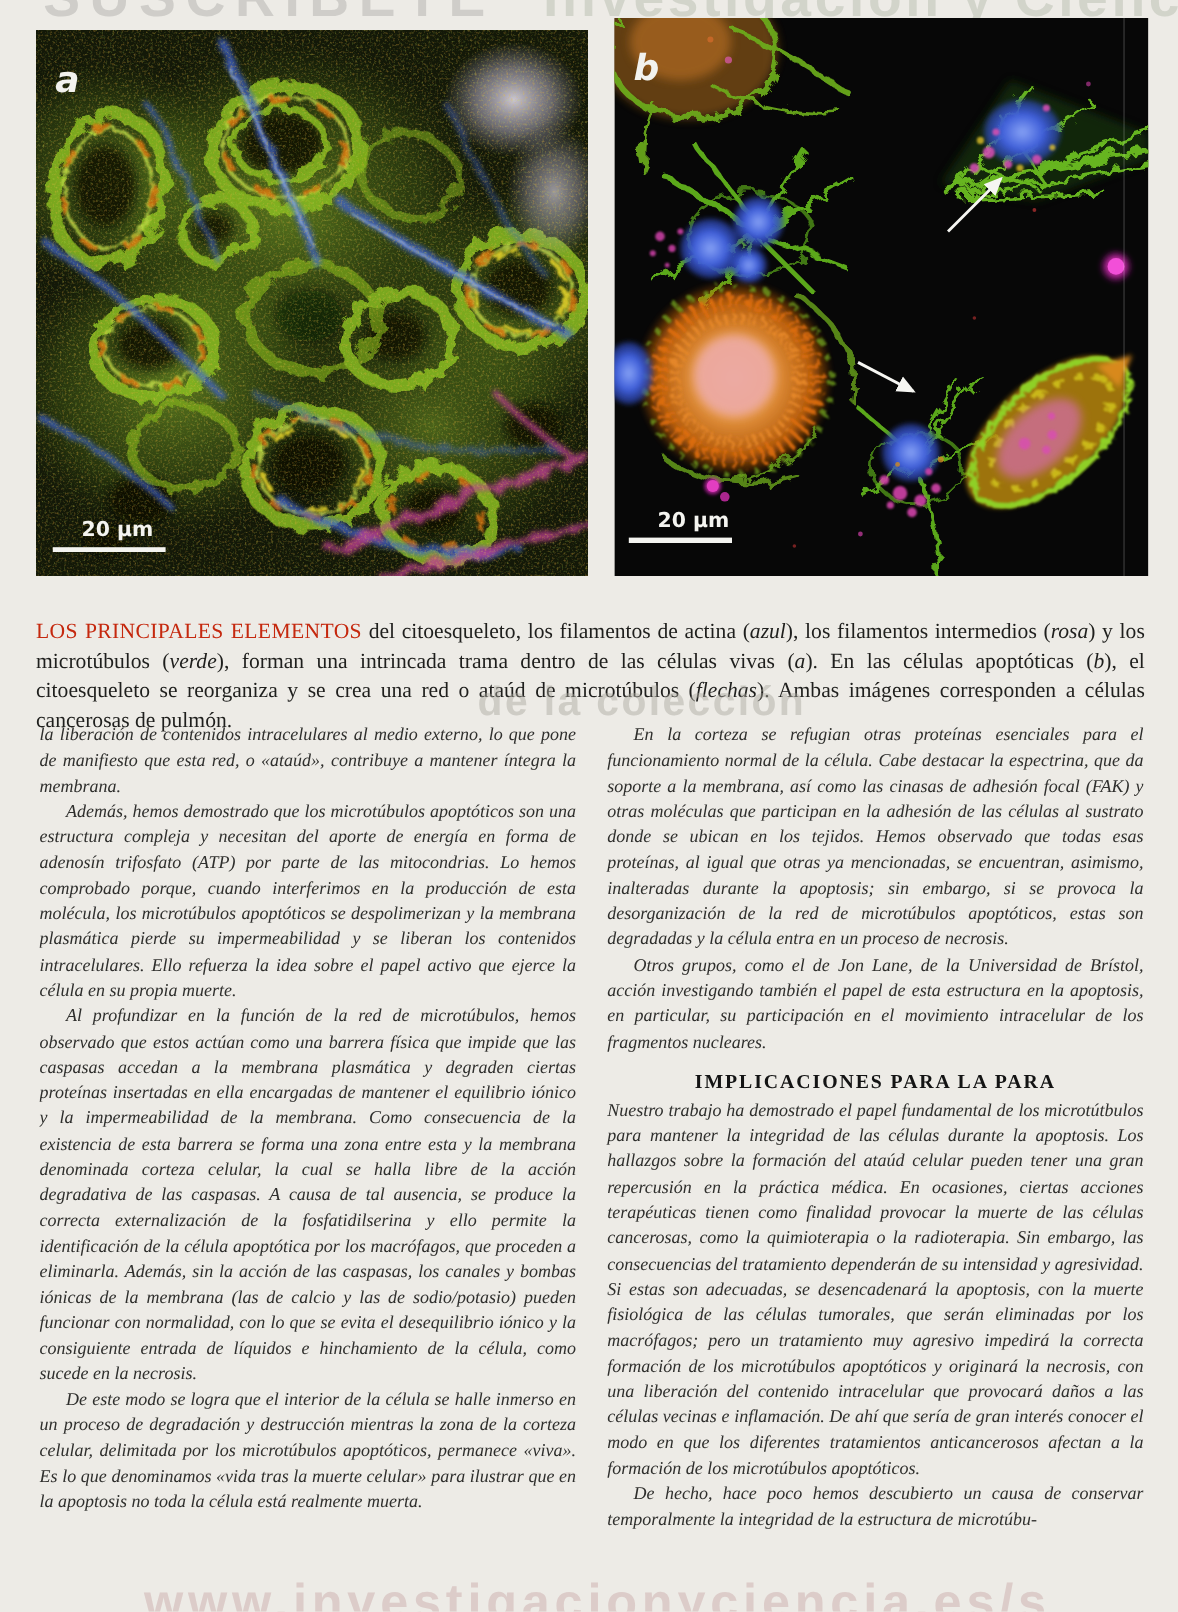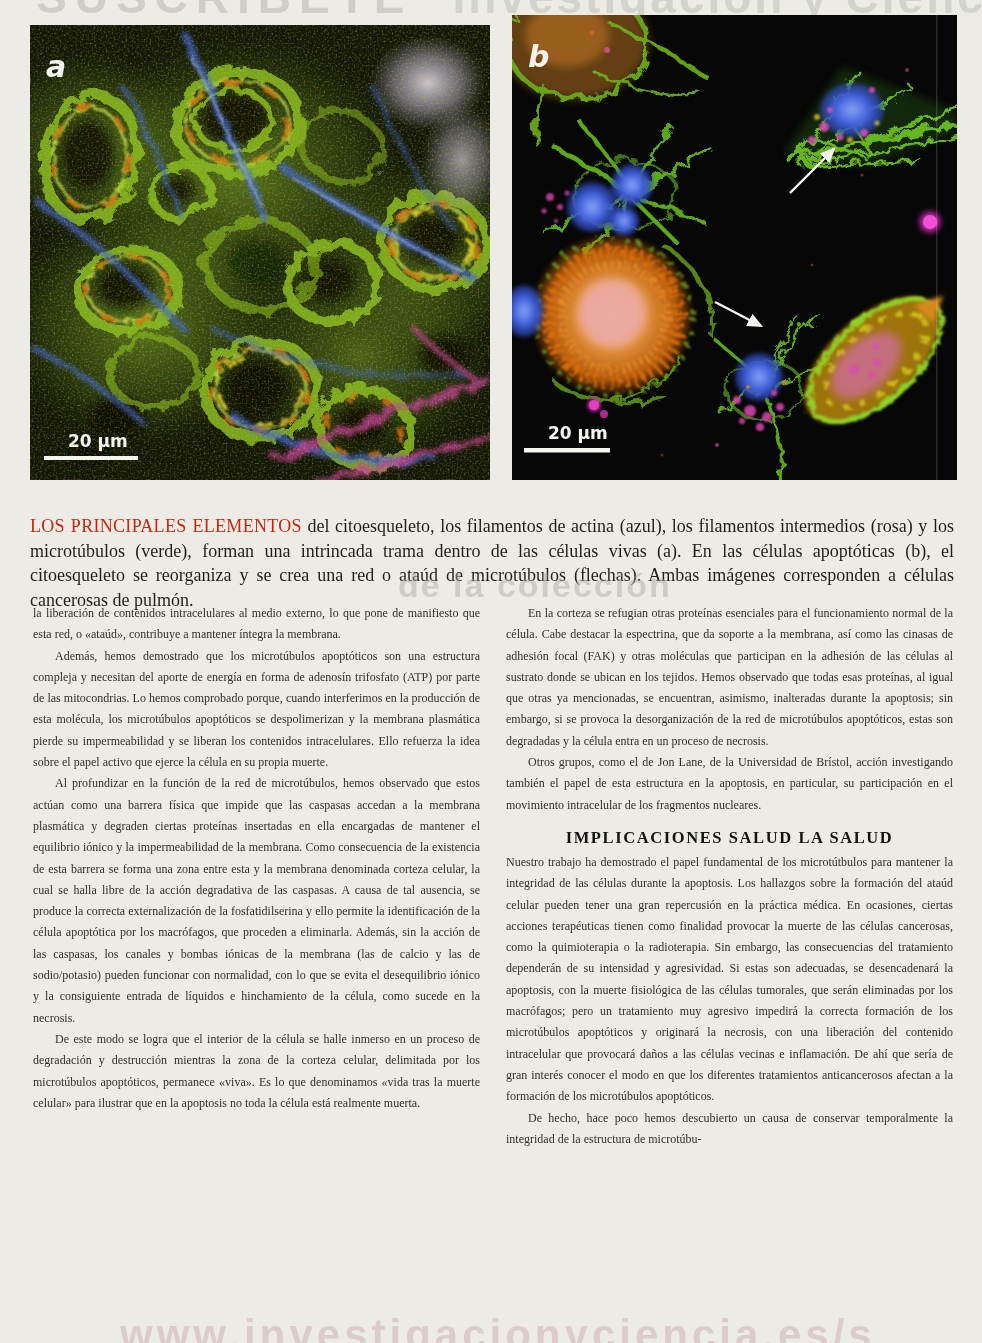--- a/index.html
+++ b/index.html
@@ -17,29 +17,29 @@
   
   .fig{position:absolute;display:block;}
   #figA{left:30px;top:25px;}
   #figB{left:512px;top:15px;}
   
   .caption{
     position:absolute;left:30px;top:496px;width:924px;
     font-size:18px;line-height:24.5px;text-align:justify;color:#1f1f1d;
   }
   .caption .lead{font-weight:normal;color:#c5280e;letter-spacing:0.3px;}
-  .caption .it{}
+  .caption .it{font-style:italic;}
   
   .columns{
     position:absolute;left:33px;top:603px;width:920px;height:732px;overflow:hidden;
     display:grid;grid-template-columns:1fr 1fr;column-gap:26px;
   }
   .col p{
-    margin:0;font-size:12px;line-height:21.3px;text-align:justify;color:#2f2f2d;
-    hyphens:auto;-webkit-hyphens:auto;
+    margin:0;font-size:15px;line-height:21.3px;text-align:justify;color:#2f2f2d;
+    hyphens:auto;font-style:italic;-webkit-hyphens:auto;
   }
   .col p.indent{text-indent:22px;}
   .col h3{
     margin:12px 0 4px 0;font-size:16.5px;font-weight:bold;letter-spacing:1.6px;
     text-align:center;color:#141414;font-family:"Liberation Serif", serif;
   }
 </style>
 </head>
 <body>
 
@@ -377,19 +377,19 @@
 <div class="columns">
   <div class="col">
     <p>la liberación de contenidos intracelulares al medio externo, lo que pone de manifiesto que esta red, o «ataúd», contribuye a mantener íntegra la membrana.</p>
     <p class="indent">Además, hemos demostrado que los microtúbulos apoptóticos son una estructura compleja y necesitan del aporte de energía en forma de adenosín trifosfato (ATP) por parte de las mitocondrias. Lo hemos comprobado porque, cuando interferimos en la producción de esta molécula, los microtúbulos apoptóticos se despolimerizan y la membrana plasmática pierde su impermeabilidad y se liberan los contenidos intracelulares. Ello refuerza la idea sobre el papel activo que ejerce la célula en su propia muerte.</p>
     <p class="indent">Al profundizar en la función de la red de microtúbulos, hemos observado que estos actúan como una barrera física que impide que las caspasas accedan a la membrana plasmática y degraden ciertas proteínas insertadas en ella encargadas de mantener el equilibrio iónico y la impermeabilidad de la membrana. Como consecuencia de la existencia de esta barrera se forma una zona entre esta y la membrana denominada corteza celular, la cual se halla libre de la acción degradativa de las caspasas. A causa de tal ausencia, se produce la correcta externalización de la fosfatidilserina y ello permite la identificación de la célula apoptótica por los macrófagos, que proceden a eliminarla. Además, sin la acción de las caspasas, los canales y bombas iónicas de la membrana (las de calcio y las de sodio/potasio) pueden funcionar con normalidad, con lo que se evita el desequilibrio iónico y la consiguiente entrada de líquidos e hinchamiento de la célula, como sucede en la necrosis.</p>
     <p class="indent">De este modo se logra que el interior de la célula se halle inmerso en un proceso de degradación y destrucción mientras la zona de la corteza celular, delimitada por los microtúbulos apoptóticos, permanece «viva». Es lo que denominamos «vida tras la muerte celular» para ilustrar que en la apoptosis no toda la célula está realmente muerta.</p>
   </div>
   <div class="col">
     <p class="indent">En la corteza se refugian otras proteínas esenciales para el funcionamiento normal de la célula. Cabe destacar la espectrina, que da soporte a la membrana, así como las cinasas de adhesión focal (FAK) y otras moléculas que participan en la adhesión de las células al sustrato donde se ubican en los tejidos. Hemos observado que todas esas proteínas, al igual que otras ya mencionadas, se encuentran, asimismo, inalteradas durante la apoptosis; sin embargo, si se provoca la desorganización de la red de microtúbulos apoptóticos, estas son degradadas y la célula entra en un proceso de necrosis.</p>
     <p class="indent">Otros grupos, como el de Jon Lane, de la Universidad de Brístol, acción investigando también el papel de esta estructura en la apoptosis, en particular, su participación en el movimiento intracelular de los fragmentos nucleares.</p>
-    <h3>IMPLICACIONES SALUD LA SALUD</h3>
+    <h3>IMPLICACIONES PARA LA PARA</h3>
     <p>Nuestro trabajo ha demostrado el papel fundamental de los microtútbulos para mantener la integridad de las células durante la apoptosis. Los hallazgos sobre la formación del ataúd celular pueden tener una gran repercusión en la práctica médica. En ocasiones, ciertas acciones terapéuticas tienen como finalidad provocar la muerte de las células cancerosas, como la quimioterapia o la radioterapia. Sin embargo, las consecuencias del tratamiento dependerán de su intensidad y agresividad. Si estas son adecuadas, se desencadenará la apoptosis, con la muerte fisiológica de las células tumorales, que serán eliminadas por los macrófagos; pero un tratamiento muy agresivo impedirá la correcta formación de los microtúbulos apoptóticos y originará la necrosis, con una liberación del contenido intracelular que provocará daños a las células vecinas e inflamación. De ahí que sería de gran interés conocer el modo en que los diferentes tratamientos anticancerosos afectan a la formación de los microtúbulos apoptóticos.</p>
     <p class="indent">De hecho, hace poco hemos descubierto un causa de conservar temporalmente la integridad de la estructura de microtúbu-</p>
   </div>
 </div>
 
 <div class="wm wm-bottom">www.investigacionyciencia.es/s</div>
 
 </body></html>

